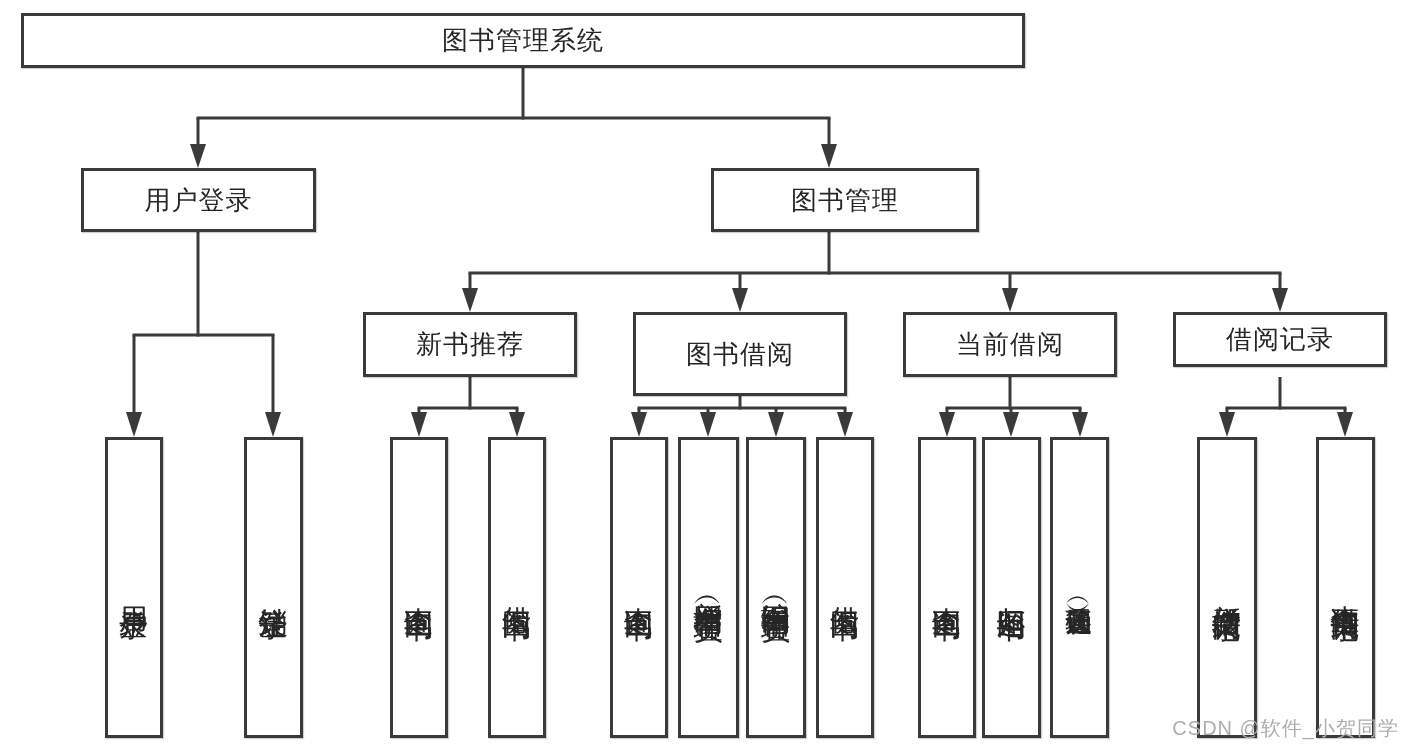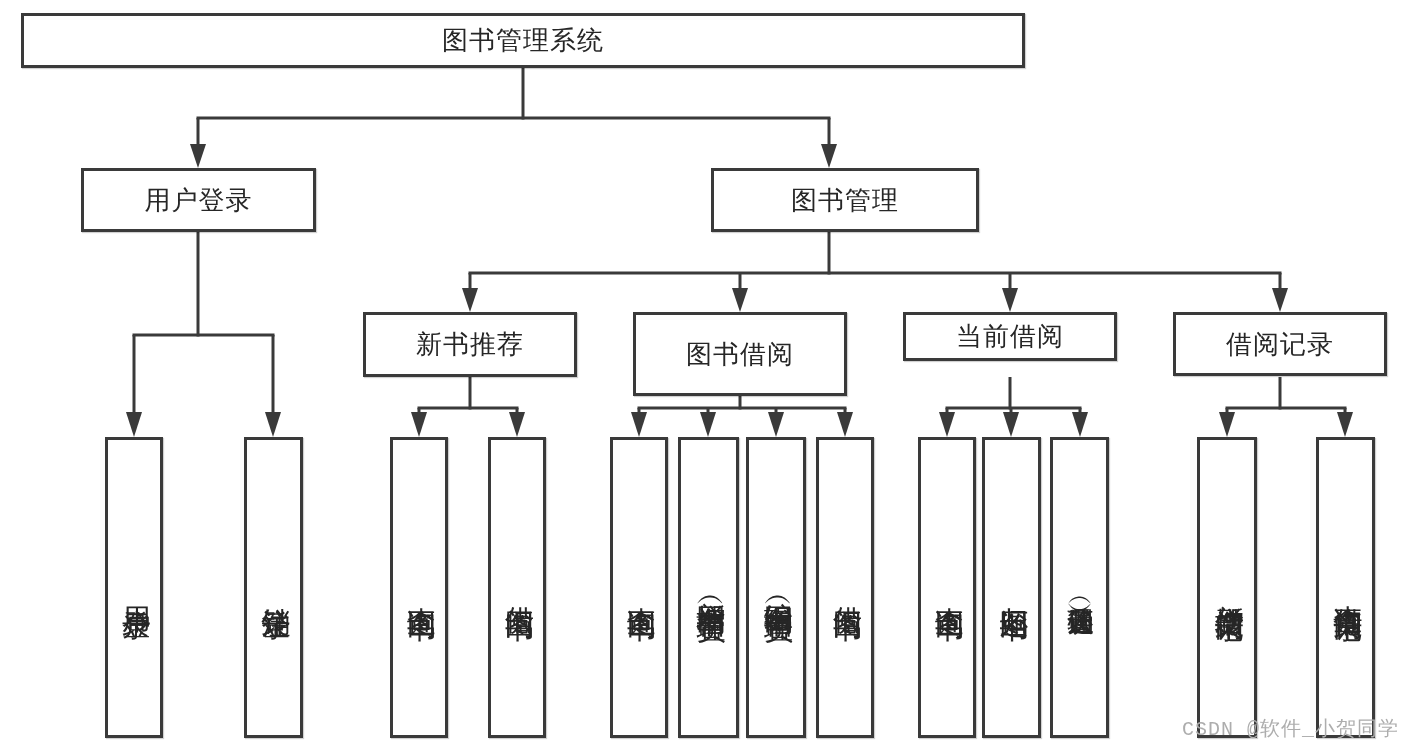--- a/index.html
+++ b/index.html
@@ -1,19 +1,19 @@
 <!DOCTYPE html>
 <html><head>
 <meta charset="utf-8">
 <style>
   html,body { margin:0; padding:0; background:#ffffff; }
   #stage {
     position:relative; width:1405px; height:747px; overflow:hidden;
     background:#ffffff;
-    font-family:Liberation Mono, monospace;
+    font-family:Liberation Sans, sans-serif;
   }
   .node {
     position:absolute; box-sizing:border-box;
     background:#ffffff; border:3px solid #3a3a3a;
     display:flex; align-items:center; justify-content:center;
     box-shadow:1px 1px 1px rgba(0,0,0,0.18);
   }
   .node .lbl { color:#262626; white-space:nowrap; }
   .node.h .lbl { font-size:26px; letter-spacing:1px; }
   .node.v .lbl {
@@ -118,24 +118,24 @@
   <div class="node h" style="left:711px;top:168px;width:268px;height:64px">
     <span class="lbl">图书管理</span>
   </div>
 
   <div class="node h" style="left:363px;top:312px;width:214px;height:65px">
     <span class="lbl">新书推荐</span>
   </div>
   <div class="node h" style="left:633px;top:312px;width:214px;height:84px">
     <span class="lbl">图书借阅</span>
   </div>
-  <div class="node h" style="left:903px;top:312px;width:214px;height:49px">
+  <div class="node h" style="left:903px;top:312px;width:214px;height:65px">
     <span class="lbl">当前借阅</span>
   </div>
-  <div class="node h" style="left:1173px;top:312px;width:214px;height:64px">
+  <div class="node h" style="left:1173px;top:312px;width:214px;height:55px">
     <span class="lbl">借阅记录</span>
   </div>
 
   <div class="node v" style="left:105px;top:437px;width:58px;height:301px">
     <span class="lbl">用户登录</span>
   </div>
   <div class="node v" style="left:244px;top:437px;width:59px;height:301px">
     <span class="lbl">注销登录</span>
   </div>
 

